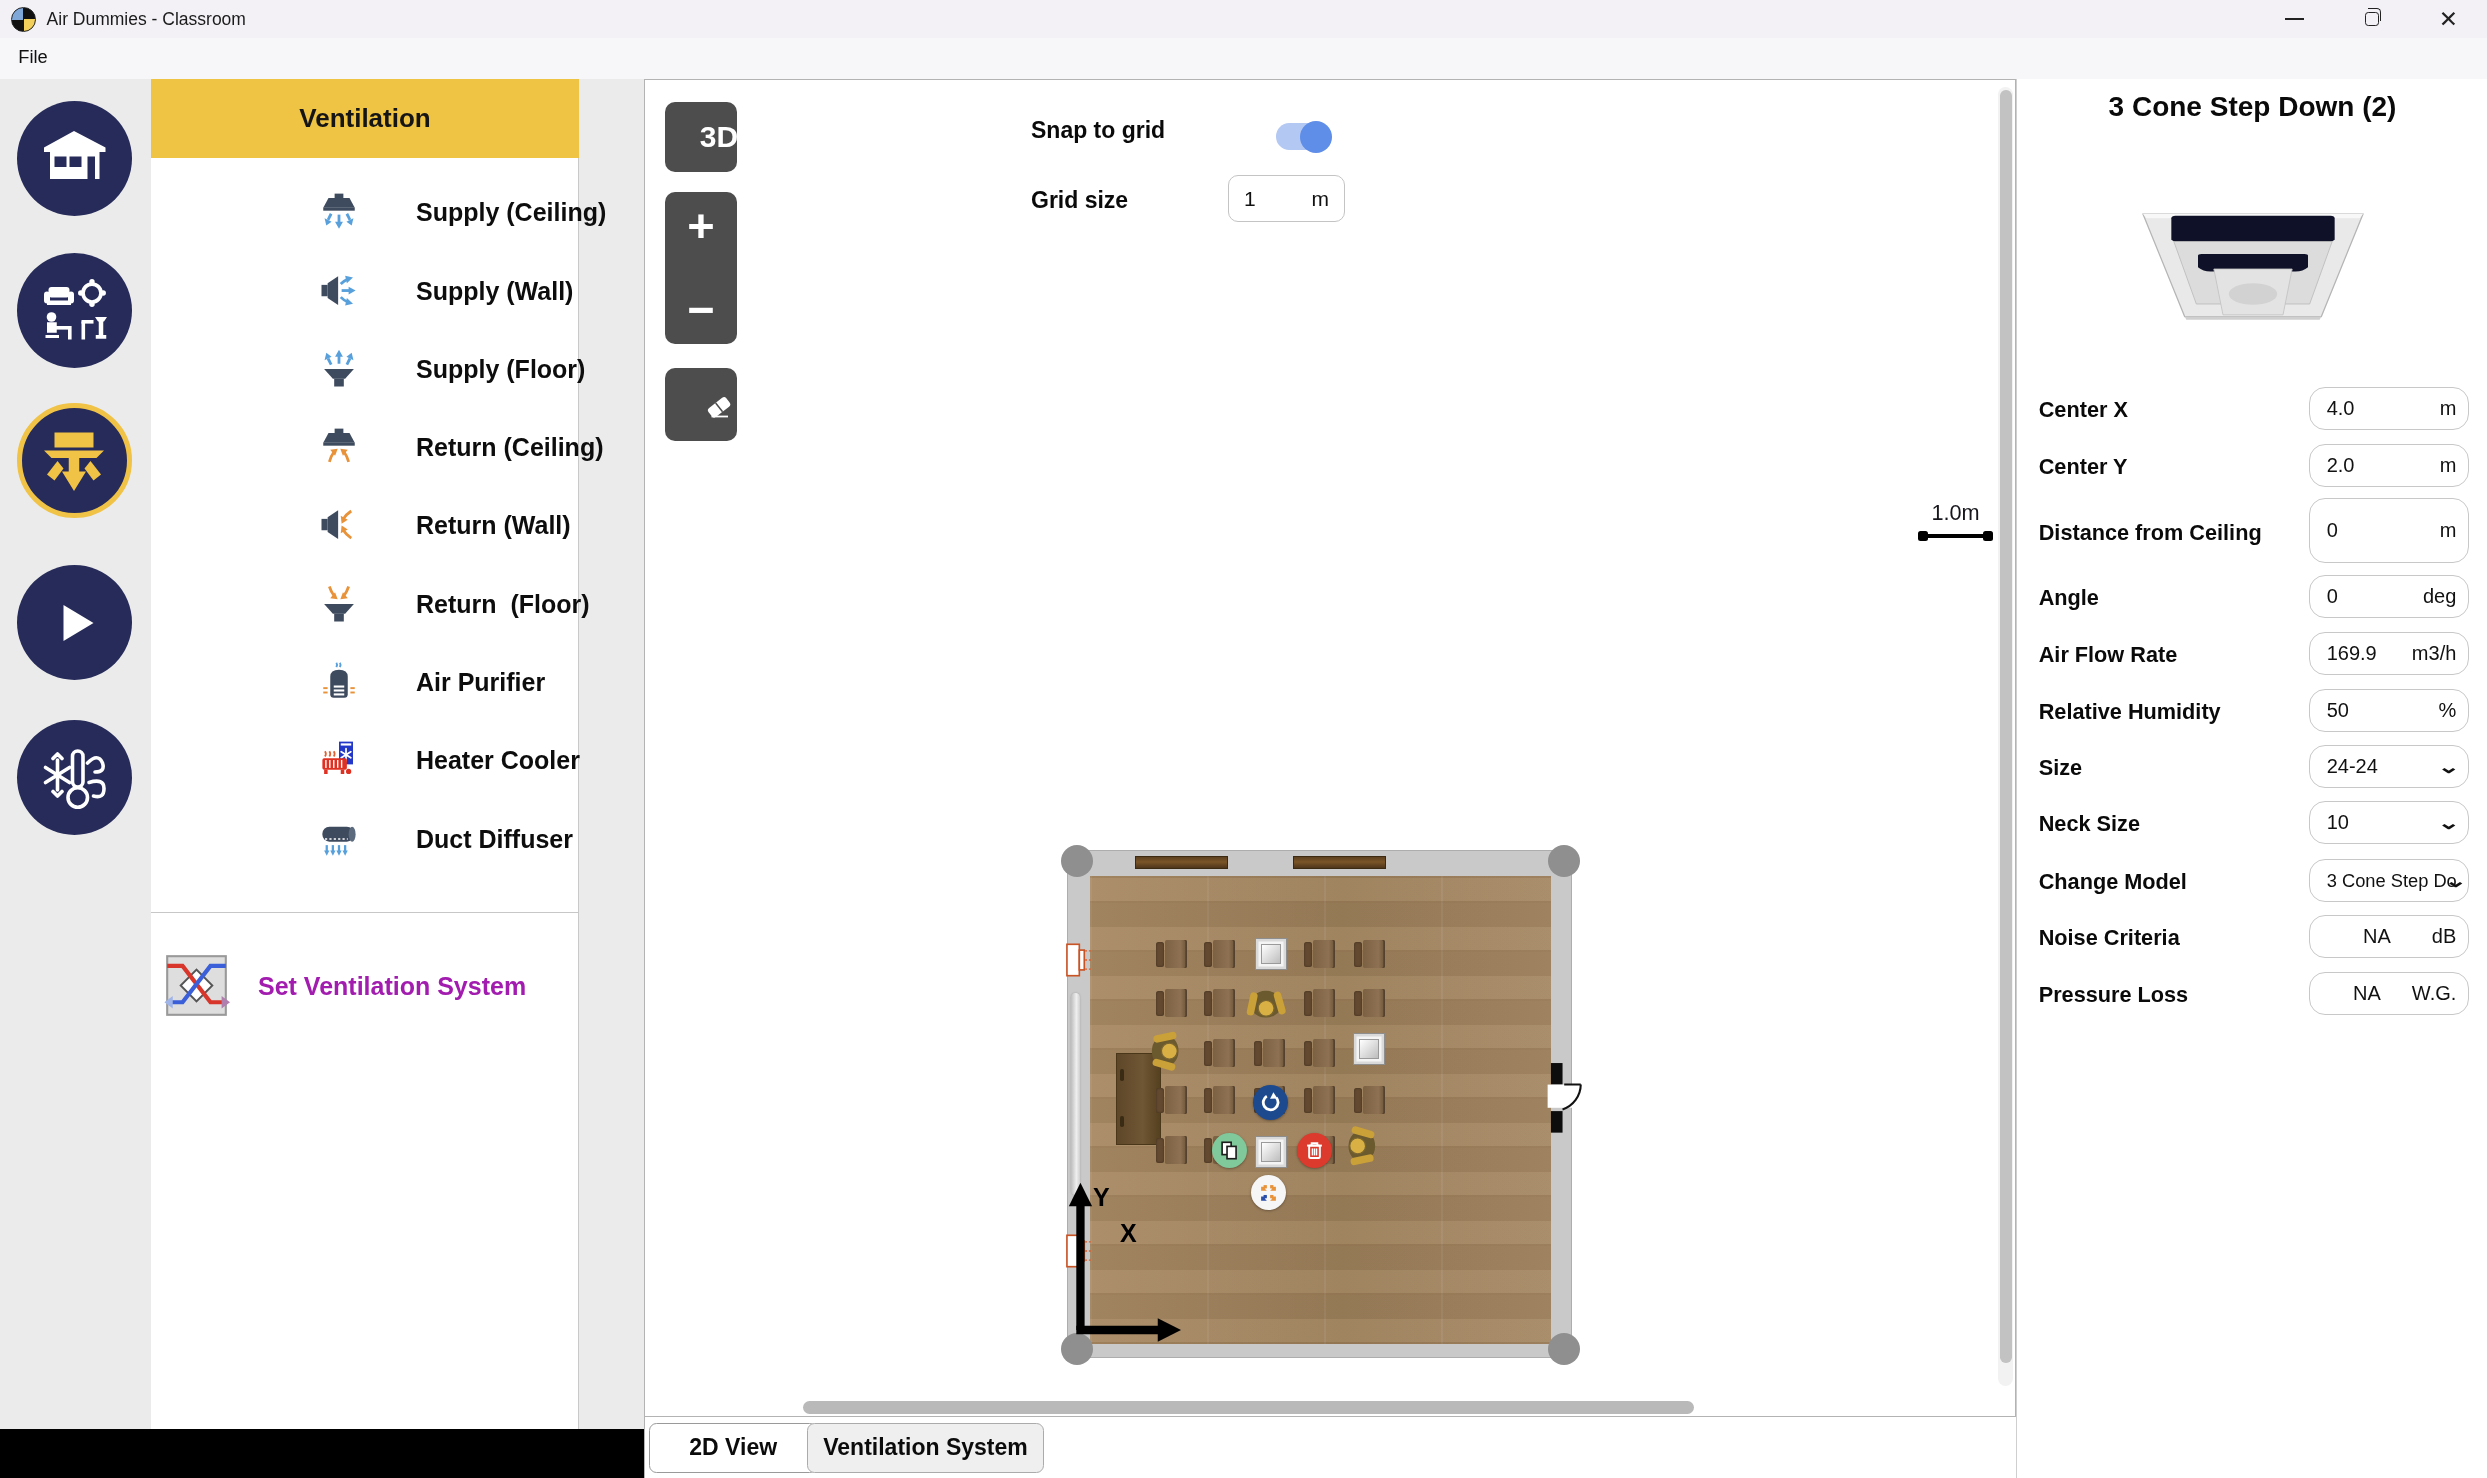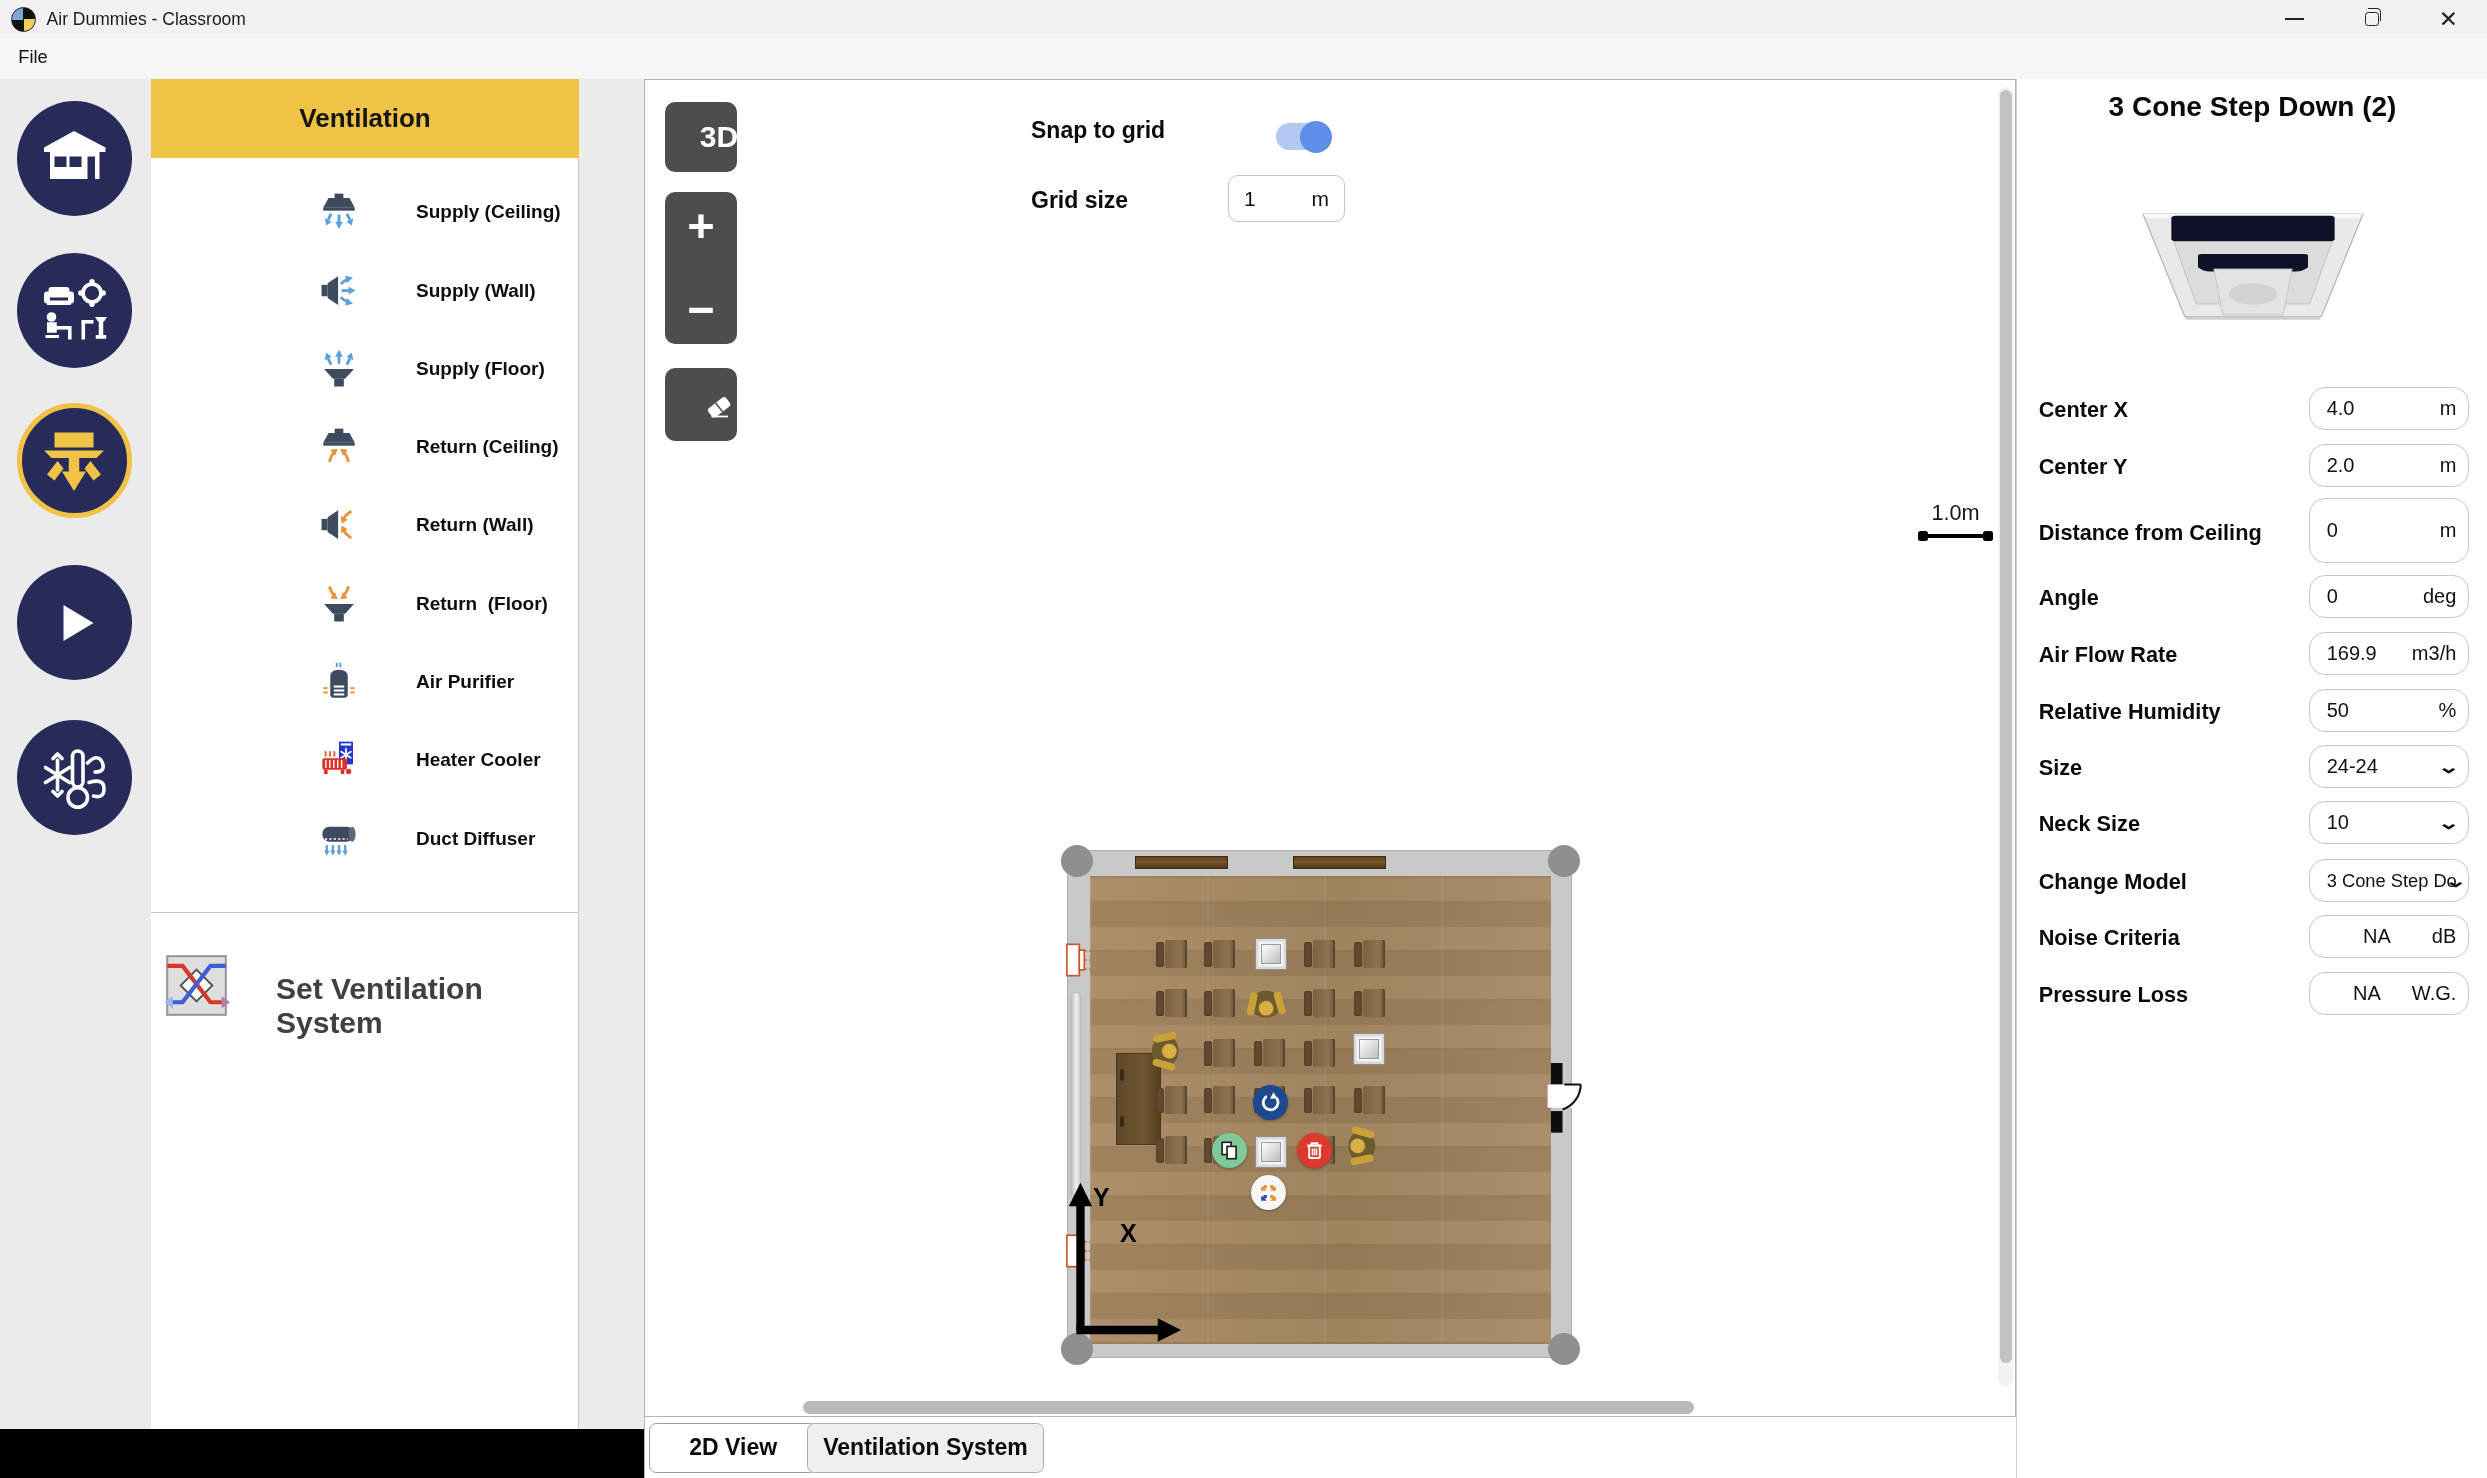--- a/index.html
+++ b/index.html
@@ -29,25 +29,25 @@
   .rail { position:absolute; left:0; top:79px; width:151px; height:1350px; background:#ebebeb; }
   .rail-btn { position:absolute; left:16.7px; width:115px; height:115px; border-radius:50%; background:#262b59; display:flex; align-items:center; justify-content:center; }
   .rail-btn.active { border:5.8px solid #f0c245; }
   .rail-btn svg { width:72px; height:72px; }
 
   
   .panel { position:absolute; left:151px; top:79px; width:428px; height:1350px; background:#ffffff; border-right:0.8px solid #c9c9c9; }
   .panel-header { position:absolute; left:0; top:0; width:428px; height:79px; background:#efc343; display:flex; align-items:center; justify-content:center; font-size:26px; font-weight:700; color:#151515; }
   .panel-item { position:absolute; left:0; width:428px; height:50px; display:flex; align-items:center; }
   .panel-item .ico { position:absolute; left:163px; width:50px; height:50px; display:flex; align-items:center; justify-content:center; }
-  .panel-item .lbl { position:absolute; left:265px; font-size:19px; font-weight:700; color:#0d0d0d; white-space:pre; }
+  .panel-item .lbl { position:absolute; left:265px; font-size:25px; font-weight:700; color:#0d0d0d; white-space:pre; }
   .panel-divider { position:absolute; left:0; top:833px; width:428px; height:0.8px; background:#c7c7c7; }
   .panel-footer { position:absolute; left:0; top:873px; width:428px; height:67px; }
   .panel-footer .ico { position:absolute; left:11.7px; top:0; width:67px; height:67px; }
-  .panel-footer .lbl { position:absolute; left:107px; top:20px; font-size:30px; font-weight:700; color:#404040;margin-left:18px; }
+  .panel-footer .lbl { position:absolute; left:107px; top:20px; font-size:25px; font-weight:700; color:#a21caf; }
 
   
   .canvas { position:absolute; left:644px; top:79px; width:1372px; height:1337px; background:#ffffff; border:0.8px solid #b3b3b3; border-bottom:none; }
   .tool-btn { position:absolute; background:#4d4d4d; border-radius:10px; color:#fff; display:flex; align-items:center; justify-content:center;padding-left:36px; }
   .btn-3d { left:20px; top:21.7px; width:72px; height:70px; font-size:30px; font-weight:700; }
   .btn-zoom { left:20px; top:112px; width:72px; height:152px; flex-direction:column; justify-content:space-between; padding:15px 0; font-size:47px; font-weight:700; line-height:0.8; }
   .btn-zoom span { display:block; }
   .btn-eraser { left:20px; top:288px; width:72px; height:73px; }
   .snap-label { position:absolute; left:386px; top:37px; font-size:23px; font-weight:700; color:#0a0a0a; }
   .toggle { position:absolute; left:631px; top:43px; width:53px; height:27px; border-radius:13.3px; background:#b3c8f2; }

